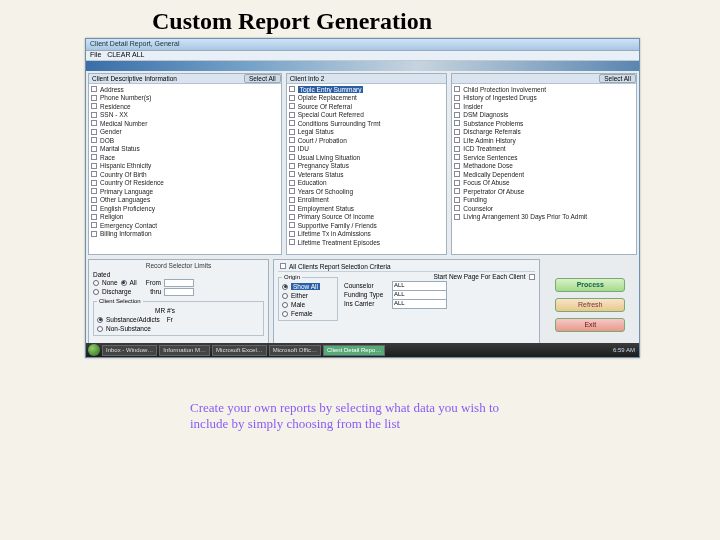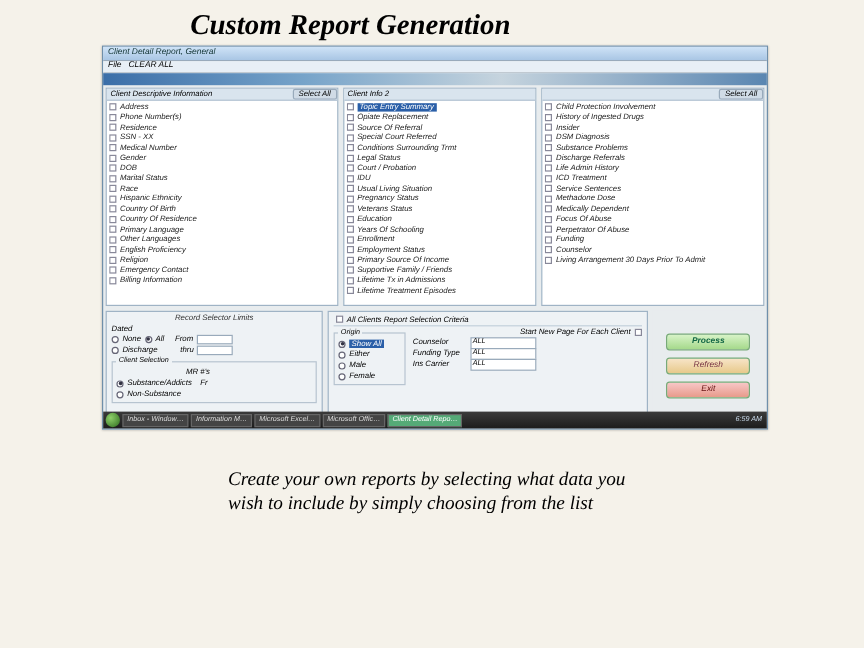--- a/index.html
+++ b/index.html
@@ -1,17 +1,17 @@
 <!DOCTYPE html>
 <html><head>
 <meta charset="utf-8">
 <style>
   * { box-sizing: border-box; }
   body { margin:0; width:720px; height:540px; background:#f5f2ea; font-family:"Times New Roman", serif; font-size:12px; color:#000; }
-  .slide { width:584px; height:540px; position:relative;font-style:italic; }
+  .slide { width:584px; height:540px; position:relative; }
   .title { font-size:24px; font-weight:bold; text-align:center; padding-top:8px; }
   .appwin { position:absolute; left:85px; top:38px; width:555px; height:320px; background:#e8ecee; border:1px solid #6f8faa; font-family:Tahoma,Arial,sans-serif; font-size:7px; box-shadow:0 0 2px rgba(0,0,0,.3); }
   .titlebar { height:12px; background:linear-gradient(#cfe3f7,#a9c6e4); border-bottom:1px solid #9ab; padding:1px 4px; font-size:7px; color:#133; }
   .menubar { height:10px; background:#e8eff6; border-bottom:1px solid #c0c9d1; padding:0 4px; font-size:7px; }
   .decor { height:10px; background:linear-gradient(90deg,#3b6ea8,#76a3c9 30%,#c6d4de 60%,#5a86b1); }
   .panels { display:flex; height:186px; }
   .panel { border:1px solid #9fb3c5; margin:2px; background:#fff; display:flex; flex-direction:column; min-width:0; }
   .panel.left { flex:1.2; }
   .panel.mid  { flex:1; }
   .panel.right{ flex:1.15; }
@@ -37,21 +37,21 @@
   fieldset.sub legend { font-size:6px; padding:0 2px;}
   .abtn { width:70px; height:14px; font-size:7px; border:1px solid #7a7; border-radius:3px; text-align:center; line-height:12px; }
   .abtn.process { background:linear-gradient(#d7f3c7,#a5d98b); color:#164; font-weight:bold;}
   .abtn.refresh { background:linear-gradient(#f7e4c7,#e7c98a); color:#734;}
   .abtn.exit    { background:linear-gradient(#f7c7c7,#e79a8a); color:#611;}
   .taskbar { position:absolute; left:0; right:0; bottom:0; height:14px; background:linear-gradient(#3b3b3b,#1c1c1c); display:flex; align-items:center; gap:2px; padding:0 2px;}
   .startorb { width:12px; height:12px; border-radius:50%; background:radial-gradient(circle at 35% 35%, #8fd06a, #2c6a1d); }
   .tbtn { height:11px; background:#444; border:1px solid #666; padding:0 3px; font-size:6px; color:#ddd; display:flex; align-items:center; gap:2px;}
   .tbtn.active { background:#5a7; color:#fff;}
   .clock { margin-left:auto; color:#cde; font-size:6px; padding-right:2px;}
-  .caption { position:absolute; left:190px; top:390px; width:345px; font-size:16px; line-height:1.25; color:#000000; }
+  .caption { position:absolute; left:190px; top:400px; width:345px; font-size:13px; line-height:1.25; color:#8b5cf6; }
   .sec-head { display:flex; font-size:6.5px; padding:1px 2px; border-bottom:1px solid #c3d0db;}
 </style>
 </head>
 <body>
 <div class="slide">
   <div class="title">Custom Report Generation</div>
 
   <div class="appwin">
     <div class="titlebar">Client Detail Report, General</div>
     <div class="menubar">

